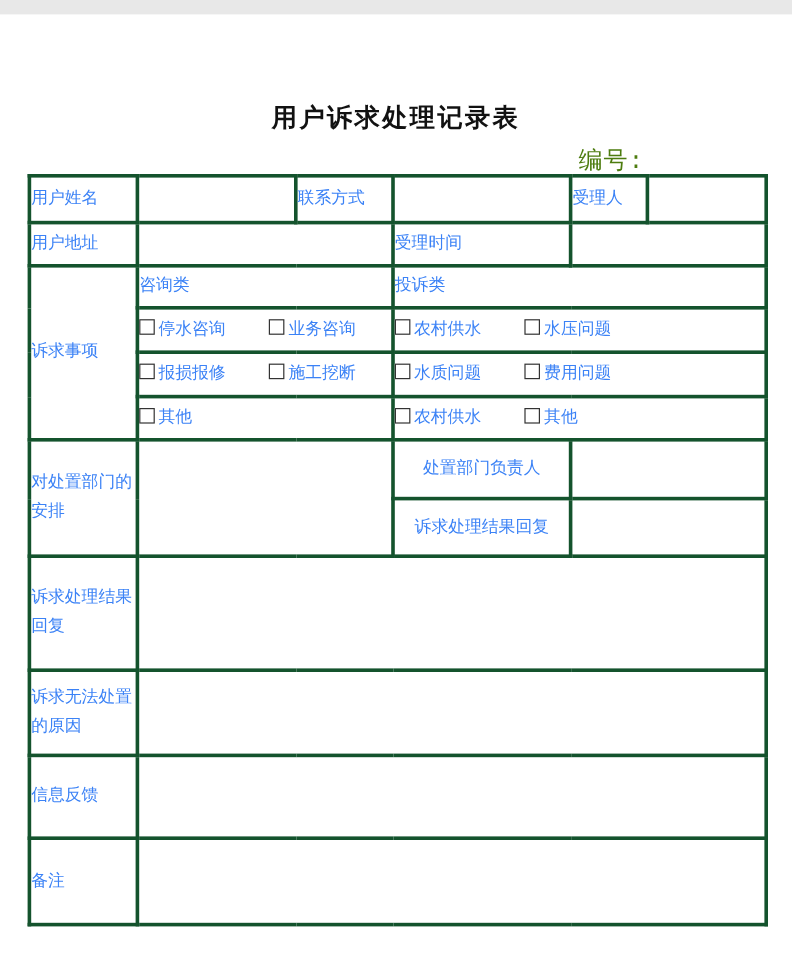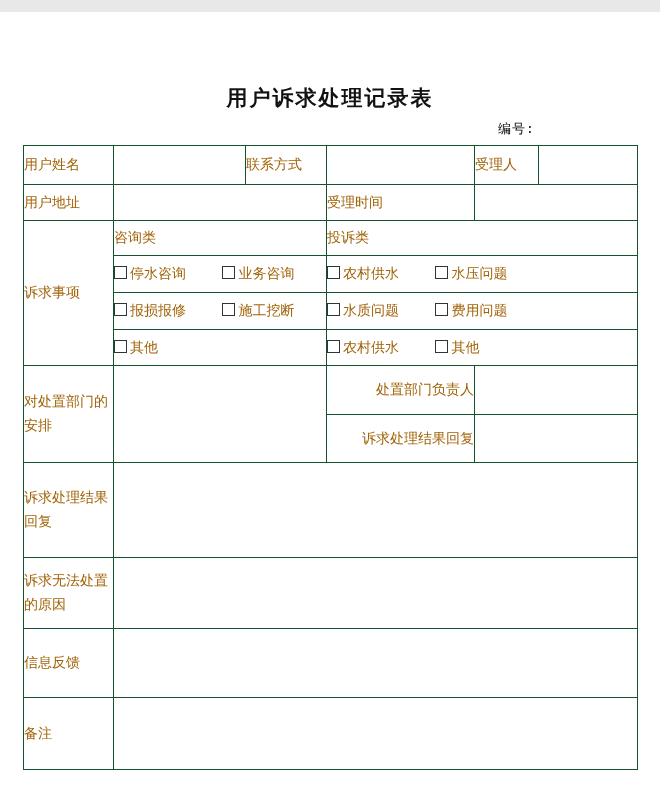--- a/index.html
+++ b/index.html
@@ -16,57 +16,57 @@
   .title {
     position:absolute;
     top:72px; left:0; width:660px;
     text-align:center;
     font-size:21px; font-weight:700;
     letter-spacing:2px;
     color:#111;
   }
   .form-no {
     position:absolute;
-    top:108px; left:498px;
-    font-size:13px;
+    top:108px; left:482px;
+    font-size:20px;
     letter-spacing:1px;
-    color:#000000;
+    color:#4d7c0f;
   }
   table.form {
     position:absolute;
     left:23px; top:133px;
     width:614px;
     border-collapse:collapse;
     table-layout:fixed;
     font-size:14px;
   }
   table.form td {
-    border:1px solid #14532d;
+    border:3px solid #14532d;
     vertical-align:middle;
     padding:0;
     line-height:24px;
-    color:#a16207;
+    color:#3b82f6;
   }
   
   tr.r1  { height:39px; }
   tr.r2  { height:36px; }
   tr.r3  { height:35px; }
   tr.r4  { height:37px; }
   tr.r5  { height:37px; }
   tr.r6  { height:36px; }
   tr.r7  { height:49px; }
   tr.r8  { height:48px; }
   tr.r9  { height:95px; }
   tr.r10 { height:71px; }
   tr.r11 { height:69px; }
   tr.r12 { height:72px; }
   
   td.lbl  { padding:0 12px; text-align:left; }
   td.ctr  { text-align:left; }
-  td.hcell{ padding:0 8px; text-align:right; }
+  td.hcell{ padding:0 8px; text-align:center; }
   td.cbcell { padding:0 9px; text-align:left; white-space:nowrap; }
   td.blank { background:#fff; }
   .cbi { display:inline-block; }
   .cbi + .cbi { margin-left:28px;text-align:right; }
   .cbox {
     display:inline-block;
     width:11px; height:11px;
     border:1.5px solid #333;
     margin-right:3px;
     vertical-align:-1px;

